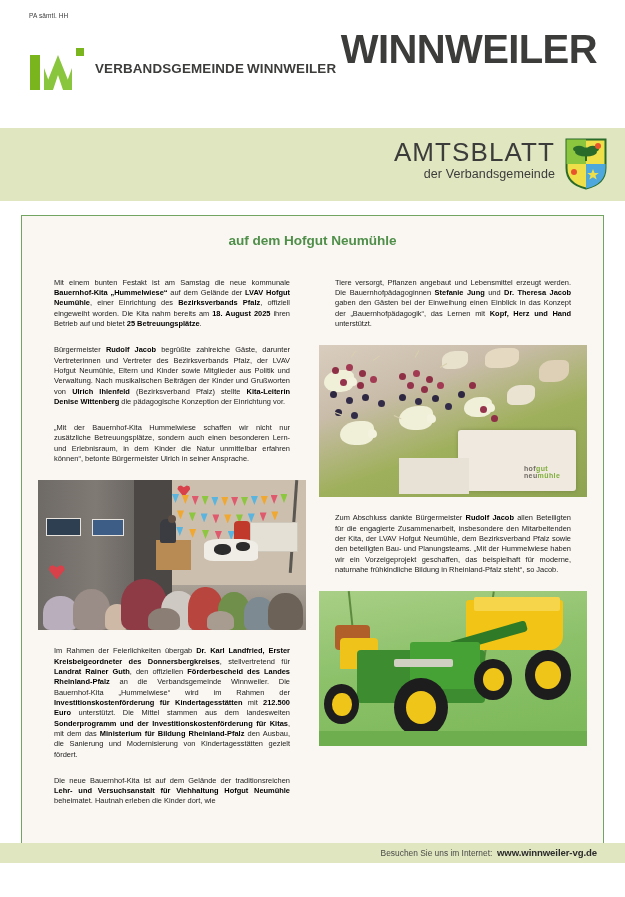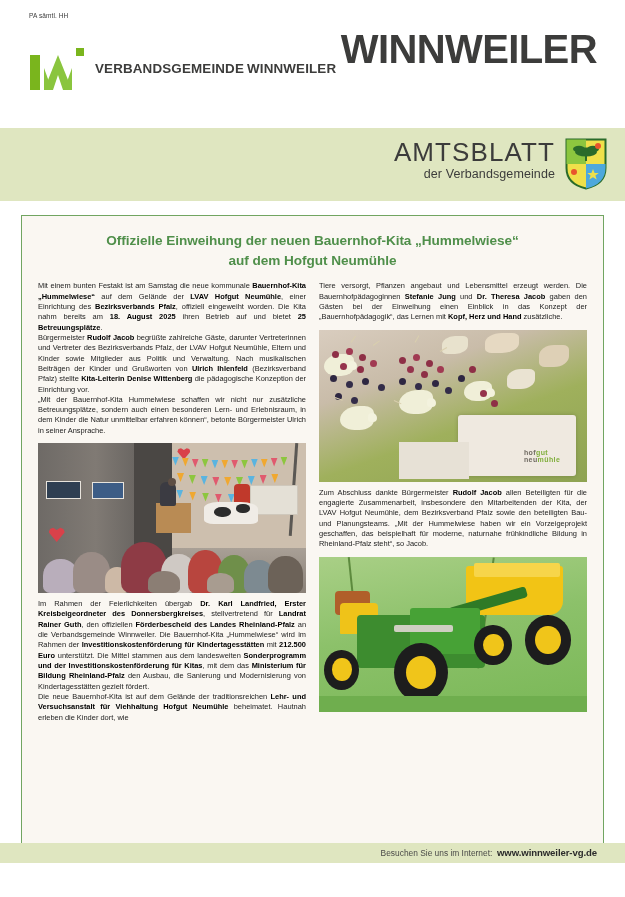--- a/index.html
+++ b/index.html
@@ -121,21 +121,21 @@
   .cols {
     display: flex;
     gap: 13px;
     height: 556px;
   }
   .col {
     width: 269px;
     position: relative;
   }
   p.body {
-    margin: 0;
+    margin: 16px;
     font-size: 7.45px;
     line-height: 1.385;
     text-align: justify;
     color: #1c1c1c;
     hyphens: auto;
   }
   p.body + p.body { margin-top: 0; }
   b { font-weight: bold; color: #000; }
 
   
@@ -254,21 +254,20 @@
     </g>
     <circle cx="33" cy="8" r="3" fill="#e8552c"></circle>
     <circle cx="9" cy="34" r="3" fill="#e8552c"></circle>
     <polygon points="28,31 29.6,35 33.8,35 30.4,37.6 31.7,41.6 28,39.2 24.3,41.6 25.6,37.6 22.2,35 26.4,35" fill="#efe04a"></polygon>
   </svg>
 </div>
 
 <div class="article">
 
   <div class="headline">
-    <span>Offizielle Einweihung der neuen Bauernhof-Kita „Hummelwiese“</span>
     <span>auf dem Hofgut Neumühle</span>
   </div>
 
   <div class="cols">
 
     <div class="col">
 
       <p class="body"><span>Mit einem bunten Festakt ist am Samstag die neue kommunale </span><b>Bauernhof-Kita „Hummelwiese“</b><span> auf dem Gelände der </span><b>LVAV Hofgut Neumühle</b><span>, einer Einrichtung des </span><b>Bezirksverbands Pfalz</b><span>, offiziell eingeweiht worden. Die Kita nahm bereits am </span><b>18. August 2025</b><span> ihren Betrieb auf und bietet </span><b>25 Betreuungsplätze</b><span>.</span></p>
 
       <p class="body"><span>Bürgermeister </span><b>Rudolf Jacob</b><span> begrüßte zahlreiche Gäste, darunter Vertreterinnen und Vertreter des Bezirksverbands Pfalz, der LVAV Hofgut Neumühle, Eltern und Kinder sowie Mitglieder aus Politik und Verwaltung. Nach musikalischen Beiträgen der Kinder und Grußworten von </span><b>Ulrich Ihlenfeld</b><span> (Bezirksverband Pfalz) stellte </span><b>Kita-Leiterin Denise Wittenberg</b><span> die pädagogische Konzeption der Einrichtung vor.</span></p>
@@ -342,21 +341,21 @@
       </div>
 
       <p class="body"><span>Im Rahmen der Feierlichkeiten übergab </span><b>Dr. Karl Landfried, Erster Kreisbeigeordneter des Donnersbergkreises</b><span>, stellvertretend für </span><b>Landrat Rainer Guth</b><span>, den offiziellen </span><b>Förderbescheid des Landes Rheinland-Pfalz</b><span> an die Verbandsgemeinde Winnweiler. Die Bauernhof-Kita „Hummelwiese“ wird im Rahmen der </span><b>Investitionskostenförderung für Kindertagesstätten</b><span> mit </span><b>212.500 Euro</b><span> unterstützt. Die Mittel stammen aus dem landesweiten </span><b>Sonderprogramm und der Investitionskostenförderung für Kitas</b><span>, mit dem das </span><b>Ministerium für Bildung Rheinland-Pfalz</b><span> den Ausbau, die Sanierung und Modernisierung von Kindertagesstätten gezielt fördert.</span></p>
 
       <p class="body"><span>Die neue Bauernhof-Kita ist auf dem Gelände der traditionsreichen </span><b>Lehr- und Versuchsanstalt für Viehhaltung Hofgut Neumühle</b><span> beheimatet. Hautnah erleben die Kinder dort, wie</span></p>
 
     </div>
 
     <div class="col">
 
-      <p class="body"><span>Tiere versorgt, Pflanzen angebaut und Lebensmittel erzeugt werden. Die Bauernhofpädagoginnen </span><b>Stefanie Jung</b><span> und </span><b>Dr. Theresa Jacob</b><span> gaben den Gästen bei der Einweihung einen Einblick in das Konzept der „Bauernhofpädagogik“, das Lernen mit </span><b>Kopf, Herz und Hand</b><span> zusätzliche.</span></p>
+      <p class="body"><span>Tiere versorgt, Pflanzen angebaut und Lebensmittel erzeugt werden. Die Bauernhofpädagoginnen </span><b>Stefanie Jung</b><span> und </span><b>Dr. Theresa Jacob</b><span> gaben den Gästen bei der Einweihung einen Einblick in das Konzept der „Bauernhofpädagogik“, das Lernen mit </span><b>Kopf, Herz und Hand</b><span> unterstützt.</span></p>
 
       <div class="photo ph-buffet">
         <div class="buf-bg"></div>
         <div class="salad" style="left:46%;top:4%;"></div>
         <div class="salad" style="left:62%;top:2%;width:34px;height:20px;background:#e6d9c2;"></div>
         <div class="salad" style="left:82%;top:10%;width:30px;height:22px;background:#ded0b6;"></div>
         <div class="salad" style="left:70%;top:26%;width:28px;height:20px;background:#eae3d2;"></div>
         <div class="hedgehog" style="left:30%;top:40%;"></div>
         <div class="hedgehog" style="left:8%;top:50%;"></div>
         <div class="hedgehog" style="left:2%;top:16%;width:30px;height:22px;"></div>

